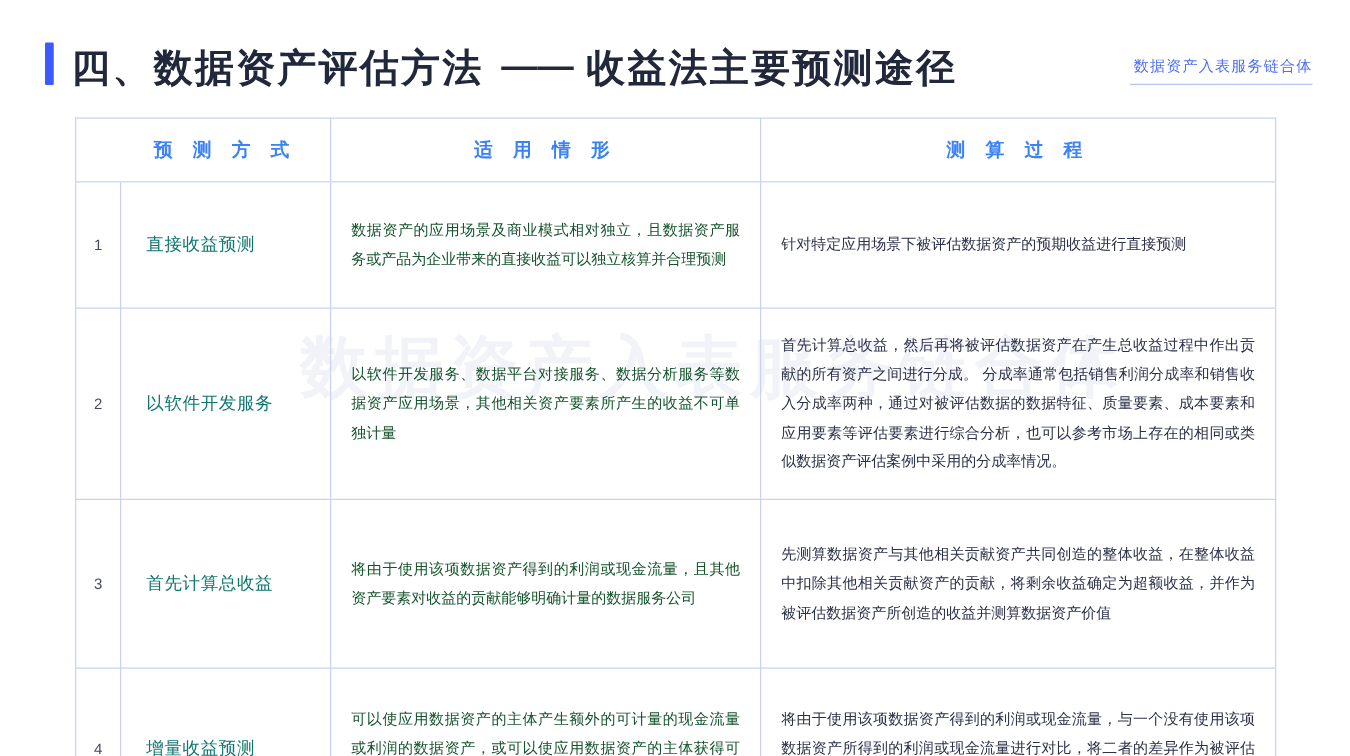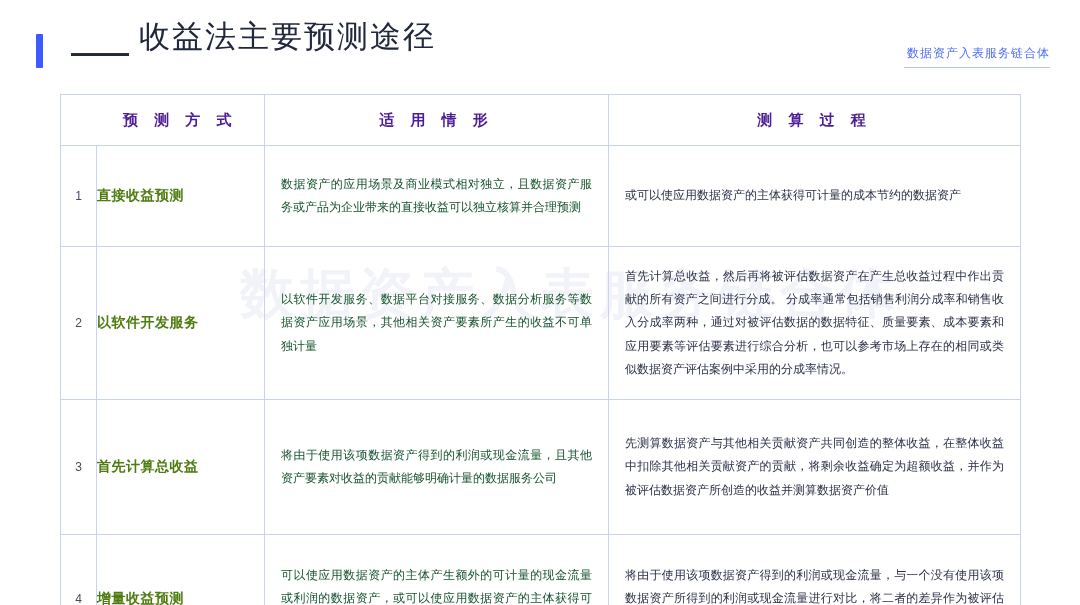--- a/index.html
+++ b/index.html
@@ -45,25 +45,25 @@
   }
   .title-dash {
     font-size: 29px;
     font-weight: bold;
     color: #22283c;
     margin: 0 10px 2px 14px;
     letter-spacing: 0px;
   }
   .title-sub {
     font-size: 31px;
-    font-weight: normal;
+    font-weight: bold;
     letter-spacing: 2px;
     color: #22283c;
     line-height: 1;
-    margin-bottom: 20px;
+    margin-bottom: 2px;
     white-space: nowrap;
   }
   .header-tag {
     margin-left: auto;
     text-align: right;
     padding-bottom: 4px;
   }
   .header-tag-text {
     font-size: 12px;
     color: #4e6ef2;
@@ -110,21 +110,21 @@
   table.main-table td {
     border: 1px solid #c9d3f0;
     vertical-align: middle;
     background: transparent;
   }
   thead th {
     height: 48px;
     font-size: 15px;
     font-weight: bold;
     letter-spacing: 6px;
-    color: #4c1d95;
+    color: #3b82f6;
     text-align: center;
     background: #fbfcff;
   }
   thead th.col-idx {
     border-right: none;
   }
   thead th.col-way {
     border-left: none;
   }
 
@@ -134,24 +134,24 @@
   col.c-proc  { width: 412px; }
 
   td.idx {
     text-align: center;
     font-size: 12px;
     color: #454b60;
     border-right: none;
   }
   td.way {
     font-size: 14px;
-    font-weight: bold;
-    color: #4d7c0f;
+    font-weight: normal;
+    color: #0f766e;
     text-align: left;
-    padding-left: 0;
+    padding-left: 20px;
     border-left: none;
     letter-spacing: 0.5px;
   }
   td.cell-text {
     font-size: 12px;
     line-height: 1.95;
     color: #14532d;
     padding: 12px 16px;
     text-align: justify;
   }
@@ -161,20 +161,21 @@
   tbody tr.r1 td { height: 76px; }
   tbody tr.r2 td { height: 128px; }
   tbody tr.r3 td { height: 110px; }
   tbody tr.r4 td { height: 104px; }
 </style>
 </head>
 <body>
 
 <div class="header">
   <div class="title-bar"></div>
+  <div class="title-main">四、数据资产评估方法</div>
   <div class="title-dash">——</div>
   <div class="title-sub">收益法主要预测途径</div>
   <div class="header-tag">
     <span class="header-tag-text">数据资产入表服务链合体</span>
     <div class="header-tag-rule"></div>
   </div>
 </div>
 
 <div class="watermark">数据资产入表服务链合体</div>
 
@@ -192,21 +193,21 @@
         <th class="col-way">预 测 方 式</th>
         <th>适 用 情 形</th>
         <th>测 算 过 程</th>
       </tr>
     </thead>
     <tbody>
       <tr class="r1">
         <td class="idx">1</td>
         <td class="way">直接收益预测</td>
         <td class="cell-text">数据资产的应用场景及商业模式相对独立，且数据资产服务或产品为企业带来的直接收益可以独立核算并合理预测</td>
-        <td class="cell-text proc">或可以使应用数据资产的主体获得可计量的成本节约的数据资产</td>
+        <td class="cell-text proc">针对特定应用场景下被评估数据资产的预期收益进行直接预测</td>
       </tr>
       <tr class="r2">
         <td class="idx">2</td>
         <td class="way">以软件开发服务</td>
         <td class="cell-text">以软件开发服务、数据平台对接服务、数据分析服务等数据资产应用场景，其他相关资产要素所产生的收益不可单独计量</td>
         <td class="cell-text proc">首先计算总收益，然后再将被评估数据资产在产生总收益过程中作出贡献的所有资产之间进行分成。
 分成率通常包括销售利润分成率和销售收入分成率两种，通过对被评估数据的数据特征、质量要素、成本要素和应用要素等评估要素进行综合分析，也可以参考市场上存在的相同或类似数据资产评估案例中采用的分成率情况。</td>
       </tr>
       <tr class="r3">
         <td class="idx">3</td>

